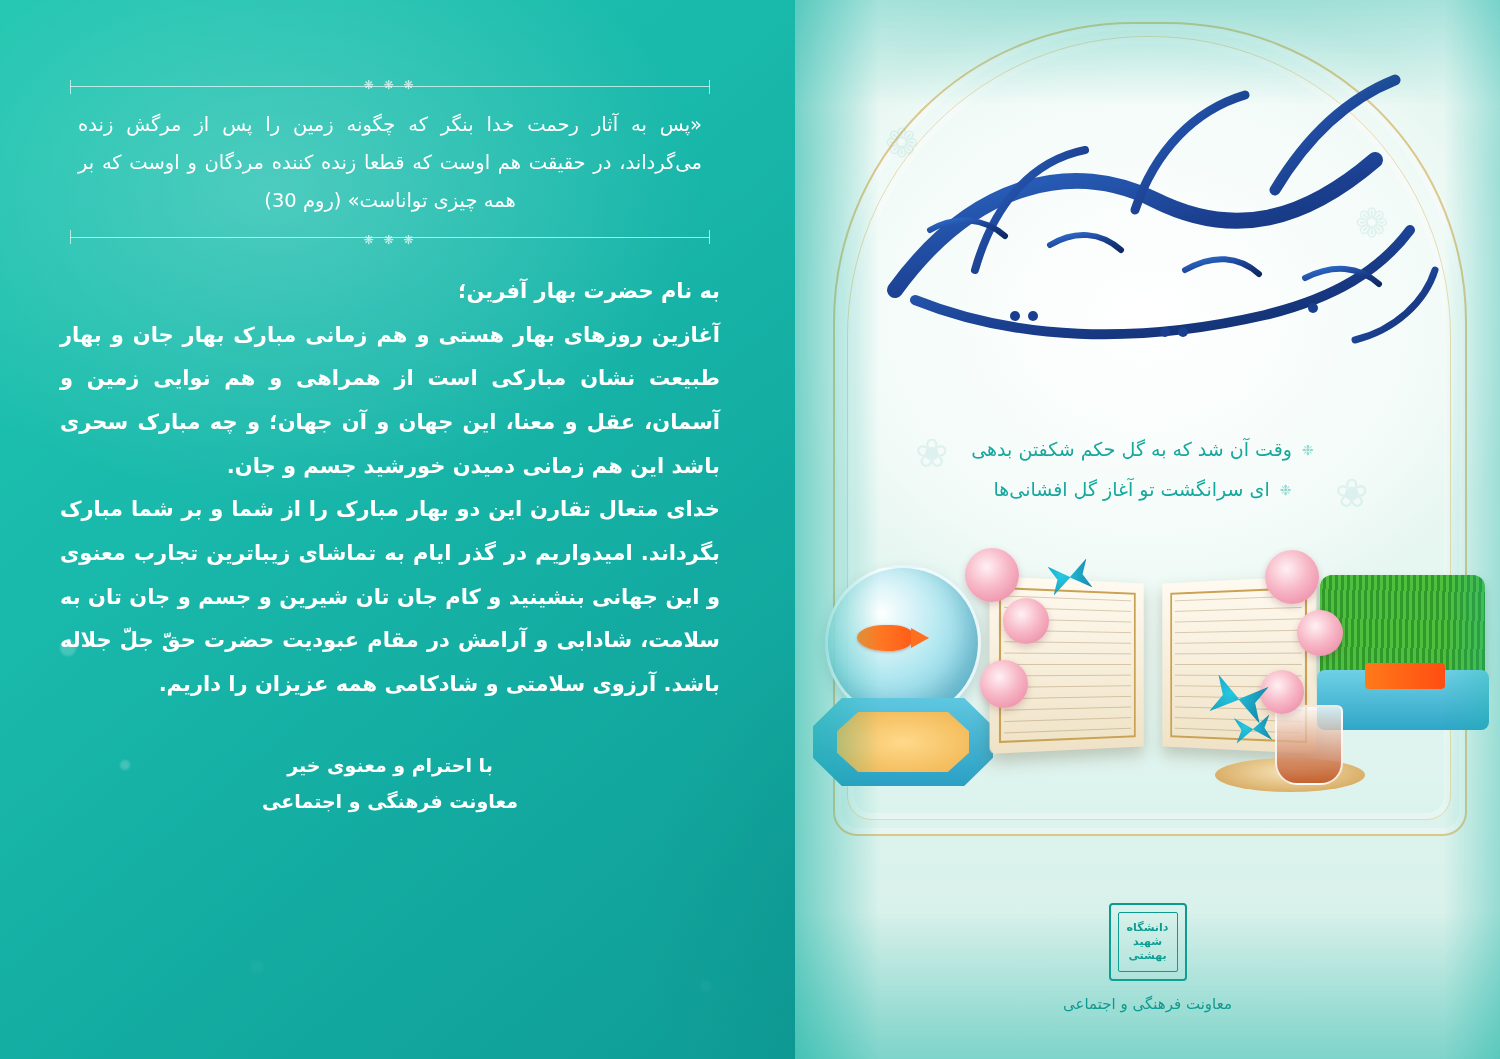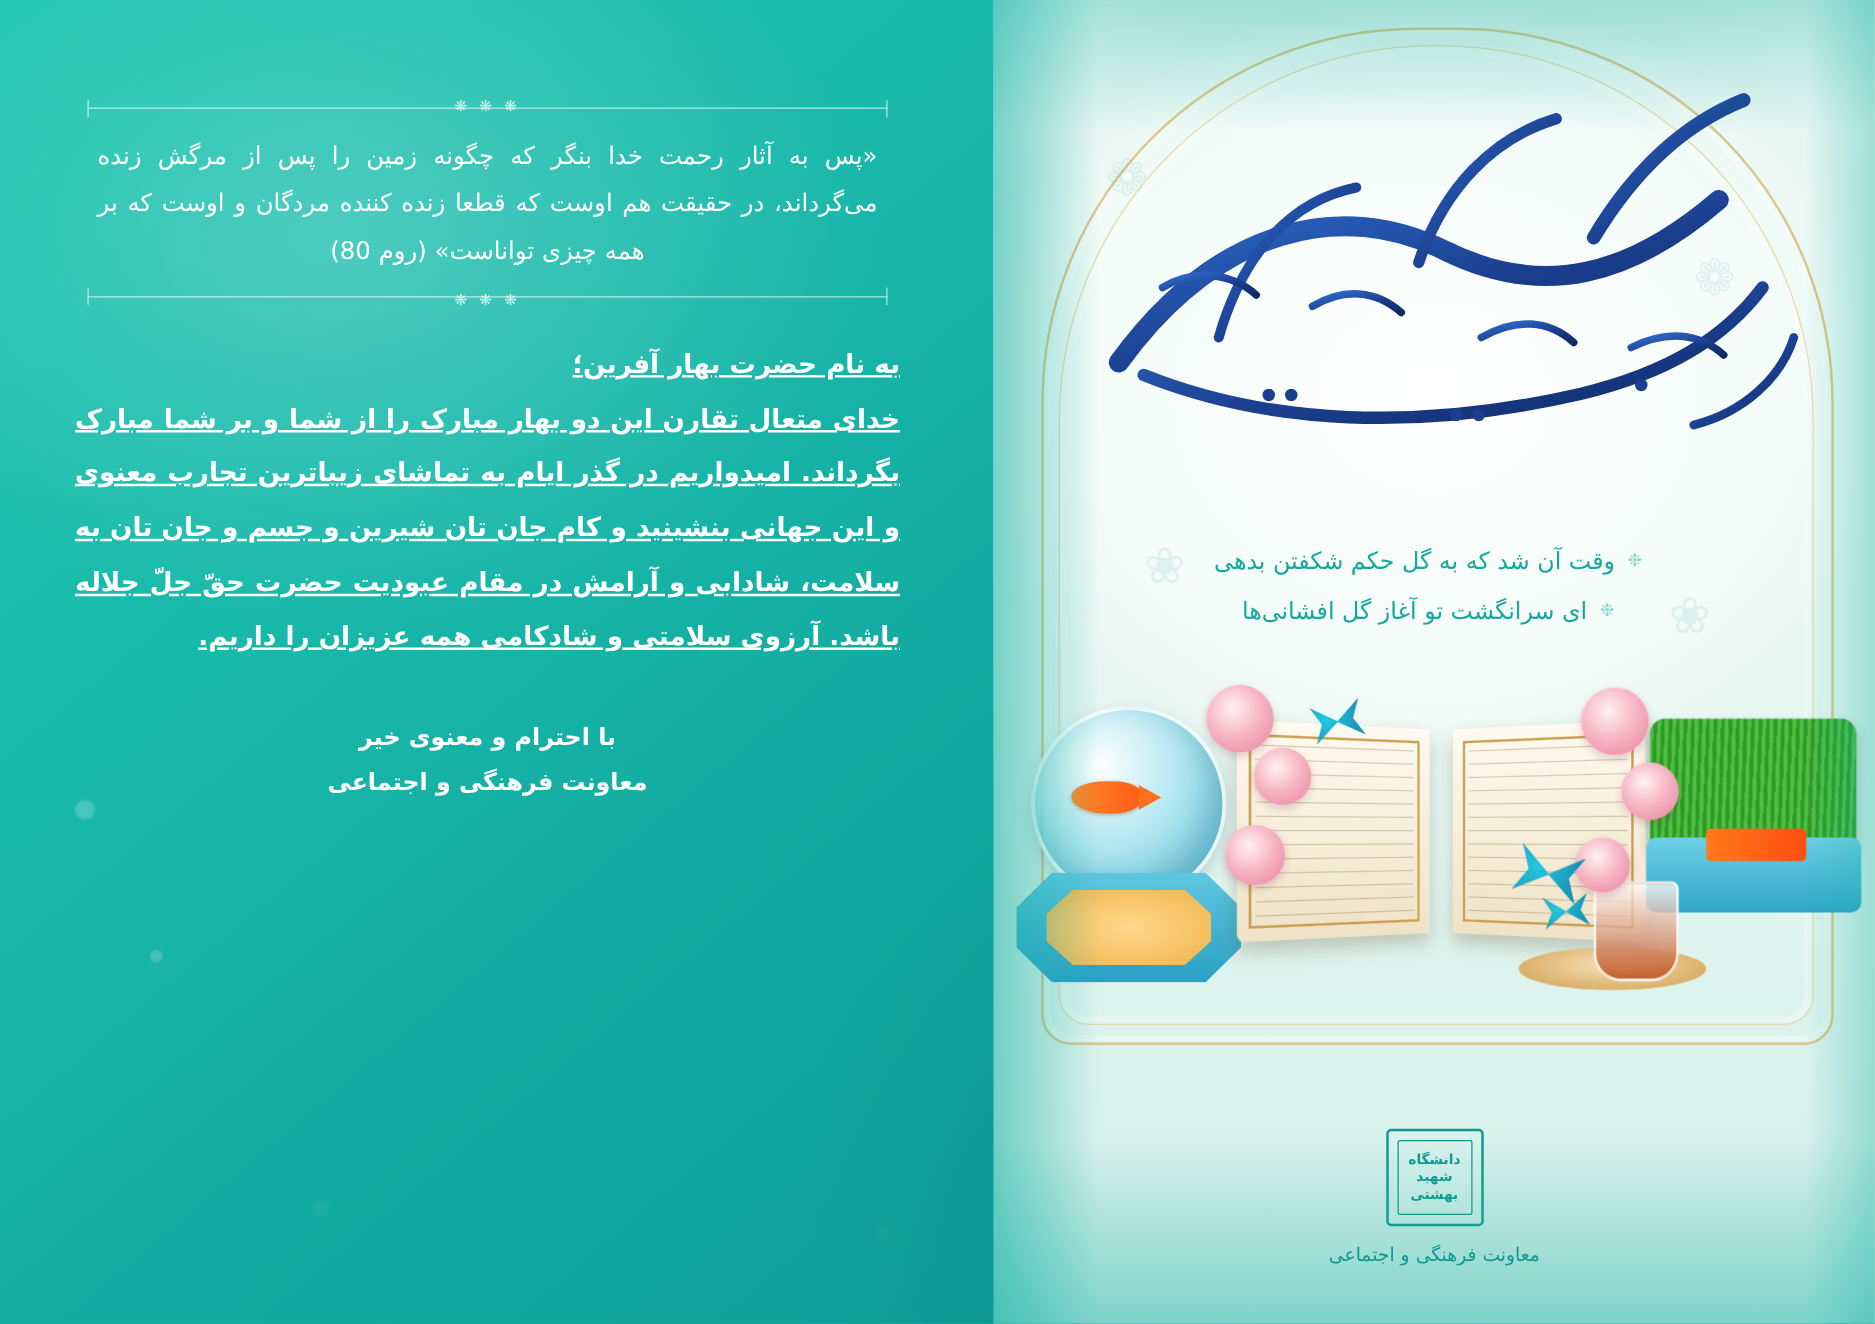--- a/index.html
+++ b/index.html
@@ -33,21 +33,21 @@
   .quote-orn.t{top:-2px;} .quote-orn.b{bottom:-3px;}
   .quote-text{
     font-size:19.5px;line-height:1.95;color:#ffffff;
     font-family:"DejaVu Sans","Liberation Sans",sans-serif;
     text-align:justify;text-align-last:center;
   }
   .body-text{
     font-size:21px;line-height:2.08;font-weight:bold;color:#ffffff;
     text-align:justify;text-align-last:right;letter-spacing:.2px;
   }
-  .body-text p{margin:0 0 0 0;text-decoration:underline;}
+  .body-text p{margin:0 0 0 0;}
   .sign{
     margin-top:40px;text-align:center;font-weight:bold;font-size:19px;line-height:1.9;color:#ffffff;
   }
 
   
   .right-panel{
     position:absolute;left:795px;top:0;width:705px;height:1059px;
     background:
       radial-gradient(ellipse 520px 430px at 50% 30%, #ffffff 0%, #f3fbf8 55%, #e6f6f1 75%, rgba(230,246,241,0) 100%),
       linear-gradient(180deg,#f7fdfb 0%,#eaf8f3 40%,#dff4ee 70%,#d4efe9 100%);
@@ -186,25 +186,26 @@
 
     <div class="quote-box">
       <div class="quote-rule top"></div>
       <div class="quote-rule bottom"></div>
       <div class="quote-tick tl"></div>
       <div class="quote-tick tr"></div>
       <div class="quote-tick bl"></div>
       <div class="quote-tick br"></div>
       <div class="quote-orn t">❋ ❋ ❋</div>
       <div class="quote-orn b">❋ ❋ ❋</div>
-      <div class="quote-text">«پس به آثار رحمت خدا بنگر که چگونه زمین را پس از مرگش زنده می‌گرداند، در حقیقت هم اوست که قطعا زنده کننده مردگان و اوست که بر همه چیزی تواناست» (روم 80)</div>
+      <div class="quote-text">«پس به آثار رحمت خدا بنگر که چگونه زمین را پس از مرگش زنده می‌گرداند، در حقیقت هم اوست که قطعا زنده کننده مردگان و اوست که بر همه چیزی تواناست» (روم 30)</div>
     </div>
 
     <div class="body-text">
       <p>به نام حضرت بهار آفرین؛</p>
+      <p>آغازین روزهای بهار هستی و هم زمانی مبارک بهار جان و بهار طبیعت نشان مبارکی است از همراهی و هم نوایی زمین و آسمان، عقل و معنا، این جهان و آن جهان؛ و چه مبارک سحری باشد این هم زمانی دمیدن خورشید جسم و جان.</p>
       <p>خدای متعال تقارن این دو بهار مبارک را از شما و بر شما مبارک بگرداند. امیدواریم در گذر ایام به تماشای زیباترین تجارب معنوی و این جهانی بنشینید و کام جان تان شیرین و جسم و جان تان به سلامت، شادابی و آرامش در مقام عبودیت حضرت حقّ جلّ جلاله باشد. آرزوی سلامتی و شادکامی همه عزیزان را داریم.</p>
     </div>
 
     <div class="sign">
       <div>با احترام و معنوی خیر</div>
       <div>معاونت فرهنگی و اجتماعی</div>
     </div>
   </div>
 
   <div class="right-panel">

